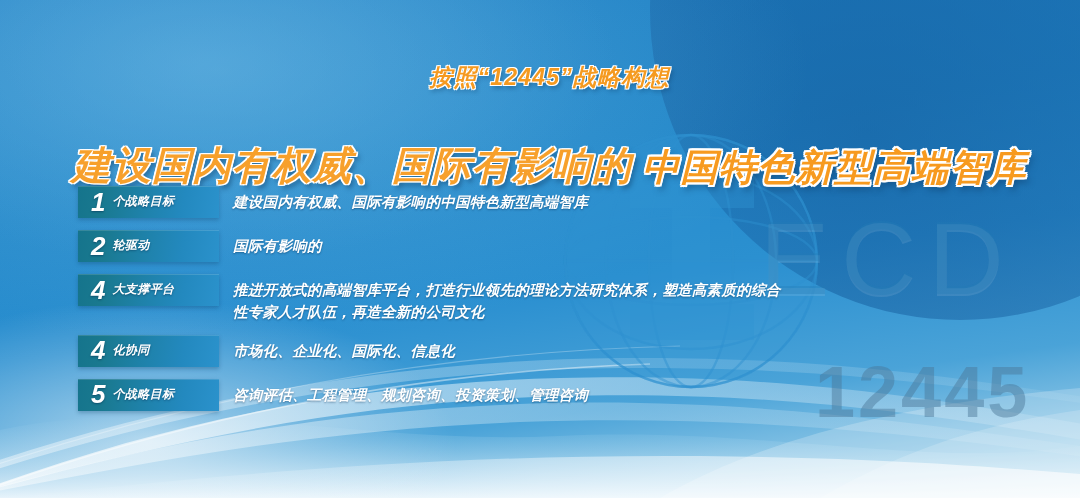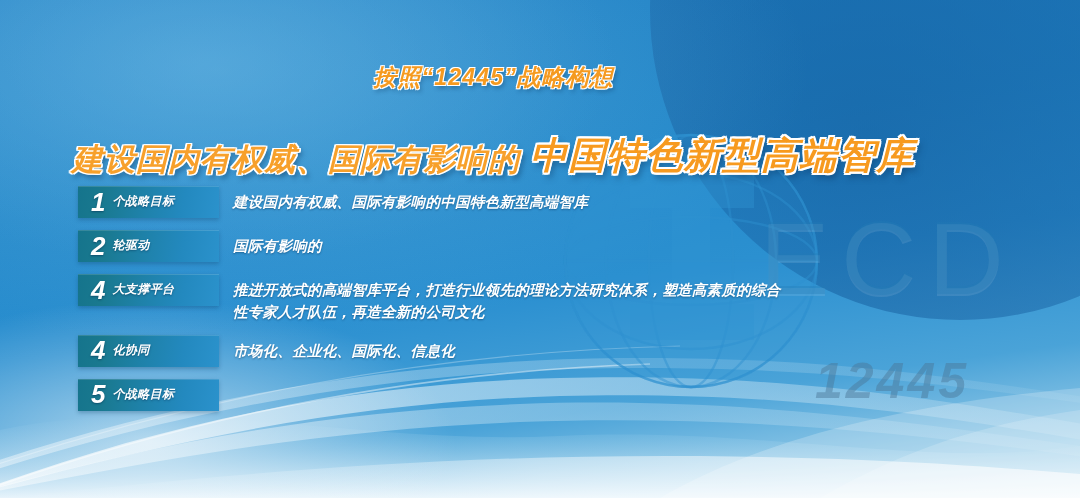--- a/index.html
+++ b/index.html
@@ -44,21 +44,21 @@
     position:absolute; left:760px; top:206px;
     font-size:104px; font-weight:normal; letter-spacing:12px;
     color:rgba(34,122,182,0.34);
     text-shadow:0 2px 0 rgba(255,255,255,0.10);
     font-family:"Liberation Sans","DejaVu Sans",sans-serif;
     line-height:1;
     white-space:nowrap;
   }
   .wm-number {
     position:absolute; left:815px; top:356px;
-    font-size:50px; font-weight:bold; font-style:italic;
+    font-size:72px; font-weight:bold; 
     letter-spacing:3px;
     color:rgba(74,118,150,0.46);
     line-height:1;
     white-space:nowrap;
     font-family:"Liberation Sans","DejaVu Sans",sans-serif;
   }
 
   
   .headline { position:absolute; left:72px; top:62px; z-index:6; }
 
@@ -73,21 +73,21 @@
       2px 3px 4px rgba(10,50,90,0.45);
     white-space:nowrap;
     text-align:center;
   }
   .hl-main {
     margin-top:18px;
     white-space:nowrap;
     display:flex; align-items:flex-end; gap:10px;
   }
   .hl-a {
-    font-size:31px; font-weight:bold; font-style:italic;
+    font-size:39px; font-weight:bold; font-style:italic;
     letter-spacing:1px;
     color:#f7a02b;
     text-shadow:
       1.4px 1.4px 0 #ffffff, -1.4px 1.4px 0 #ffffff, 1.4px -1.4px 0 #ffffff, -1.4px -1.4px 0 #ffffff,
       0 1.4px 0 #ffffff, 0 -1.4px 0 #ffffff, 1.4px 0 0 #ffffff, -1.4px 0 0 #ffffff,
       3px 4px 5px rgba(8,45,85,0.5);
     margin-top: 28px;
   }
   .hl-b {
     font-size:37px; font-weight:bold; font-style:italic;
@@ -246,16 +246,17 @@
         <span class="chip-txt">化协同</span>
       </div>
       <div class="desc">市场化、企业化、国际化、信息化</div>
     </div>
 
     <div class="row">
       <div class="chip">
         <span class="chip-num">5</span>
         <span class="chip-txt">个战略目标</span>
       </div>
+      <div class="desc">咨询评估、工程管理、规划咨询、投资策划、管理咨询</div>
     </div>
 
   </div>
 </div>
 
 </body></html>

